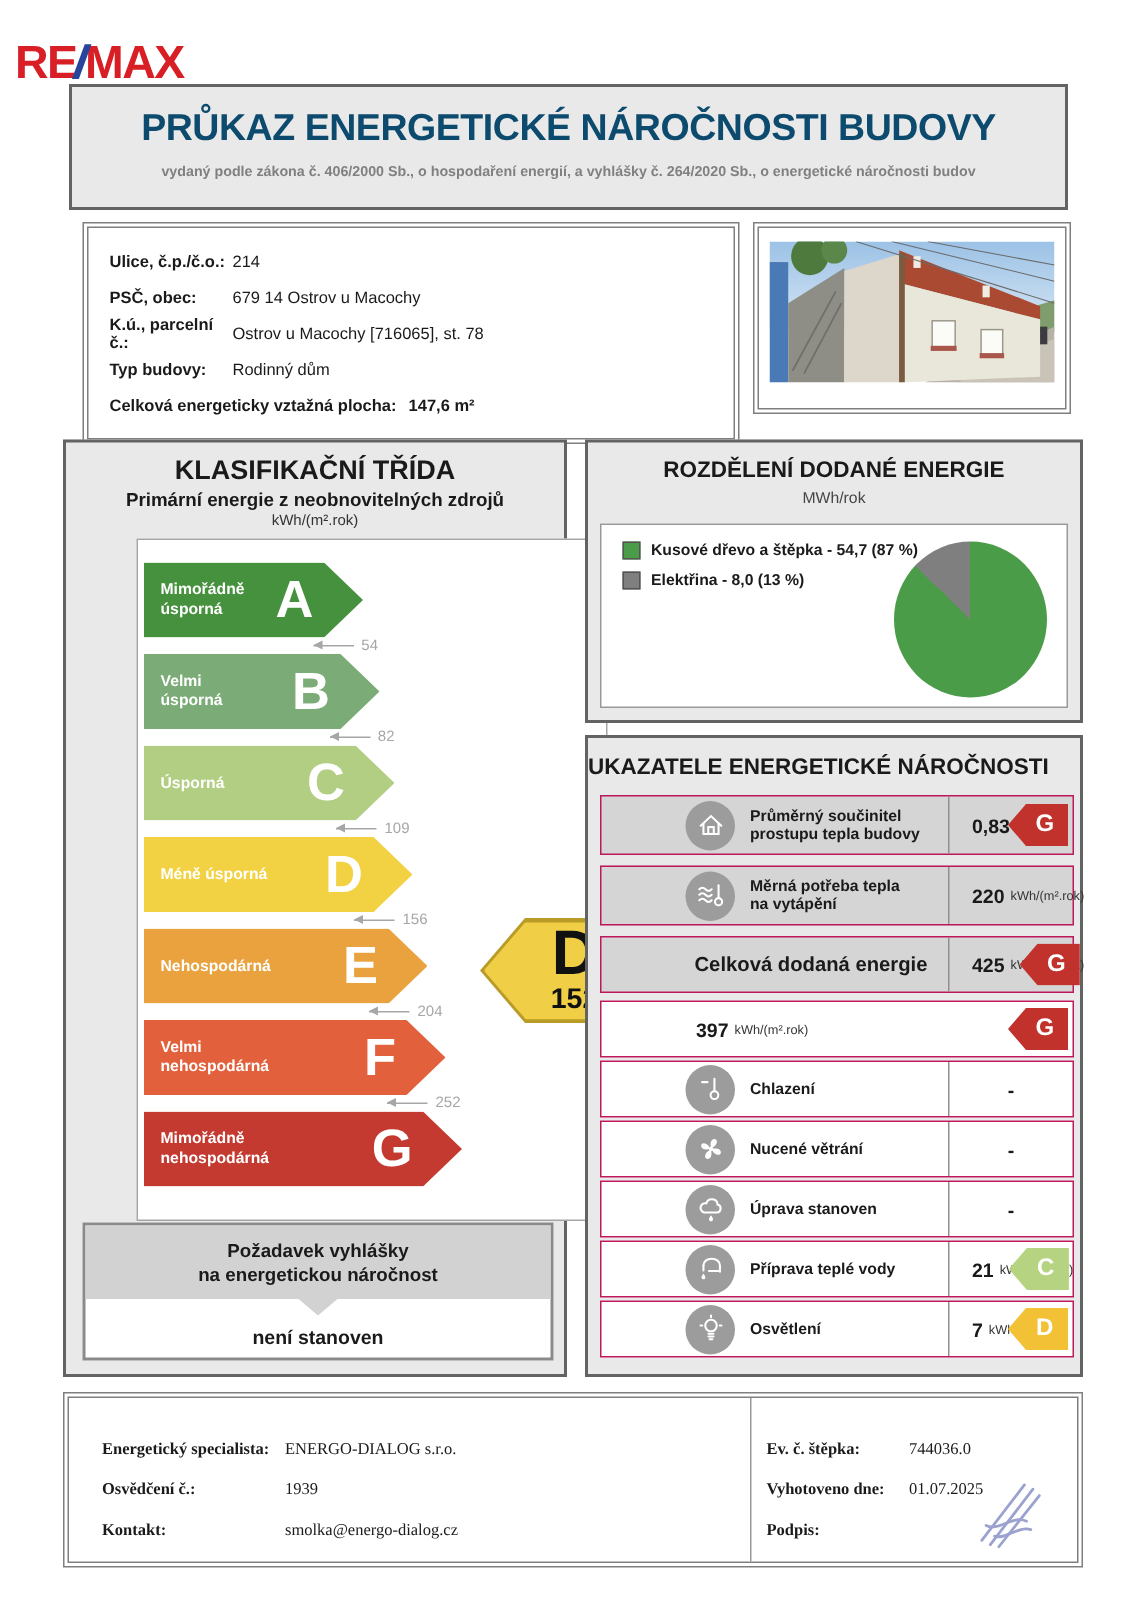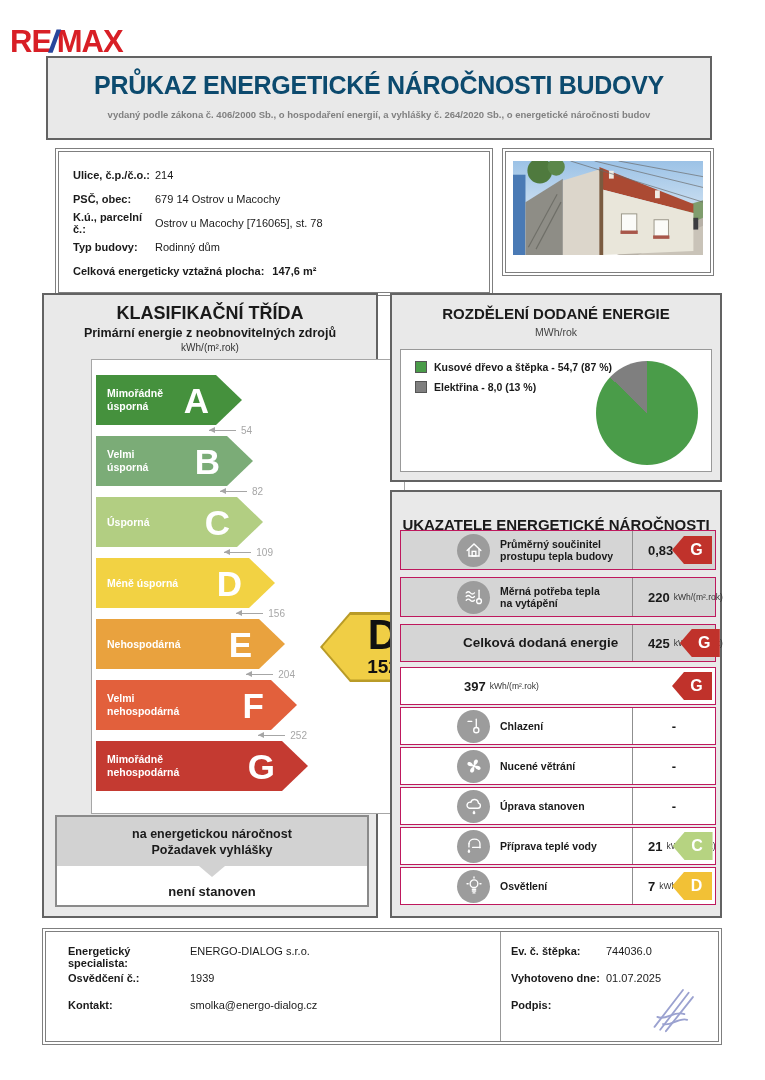--- a/index.html
+++ b/index.html
@@ -60,41 +60,41 @@
   .pie-title { font-size:15px; font-weight:bold; margin-top:10px; }
   .pie-units { font-size:10.5px; color:#444; margin-top:4px; }
   .pie-inner { position:absolute; left:8px; top:54px; width:312px; height:123px; background:#fff; border:1px solid #999; text-align:left; }
   .legend { position:absolute; left:14px; top:7px; }
   .legend-item { display:flex; align-items:center; gap:7px; height:20px; font-size:10.5px; font-weight:bold; }
   .legend-swatch { width:12px; height:12px; flex:none; border:1px solid #555; }
   .pie { position:absolute; right:13px; top:11px; width:102px; height:104px; border-radius:50%; }
 
   
   .ind-box { left:390px; top:490px; width:332px; height:428px; }
-  .ind-title { font-size:15px; font-weight:bold; text-align:center; margin-top:24px; }
+  .ind-title { font-size:15px; font-weight:bold; margin-top:11px; }
   .ind-rows { position:absolute; left:8px; top:38px; width:316px; }
   .irow { display:flex; border:1px solid #be185d; background:#fff; height:38px; margin-bottom:2px;padding-left:48px; }
   .irow.shaded { background:#d5d5d5; height:40px; margin-bottom:7px; }
   .irow.total { height:38px; margin-bottom:5px; }
   .ilabel { width:184px; flex:none; border-right:1px solid #8f8f8f; display:flex; align-items:center; gap:10px; padding-left:8px; }
   .iltext { font-size:10.5px; font-weight:bold; line-height:12px; }
   .iltext.big { font-size:13.5px; padding-left:6px; }
   .icirc { width:33px; height:33px; border-radius:50%; background:#9c9c9c; flex:none; display:flex; align-items:center; justify-content:center; }
   .icirc svg { width:22px; height:22px; }
   .ival { flex:1; display:flex; align-items:center; padding-left:15px; position:relative; }
   .ival .num { font-size:13px; font-weight:bold; }
   .ival .unit { font-size:8.5px; color:#333; margin-left:4px; }
   .ival.dash { justify-content:center; padding-left:0; }
   .badge { position:absolute; right:3px; top:50%; transform:translateY(-50%); width:40px; height:28px; clip-path:polygon(0 50%, 12px 0, 100% 0, 100% 100%, 12px 100%); display:flex; align-items:center; justify-content:center; padding-left:9px; color:#fff; font-size:16px; font-weight:bold; }
 
   
   .footer-box { left:42px; top:928px; width:680px; height:117px; display:flex; }
   .fcol-left { width:455px; flex:none; border-right:1px solid #999; padding:13px 0 0 22px; }
   .fcol-right { flex:1; padding:13px 0 0 10px; }
-  .frow { display:flex; height:27px; align-items:flex-start; font-size:11px; }
+  .frow { display:flex; height:27px; align-items:flex-end; font-size:11px;font-family:Liberation Serif, serif; }
   .frow .lab { font-weight:bold; flex:none; }
   .fcol-left .lab { width:122px; }
   .fcol-right .lab { width:95px; }
   .signature { position:absolute; left:644px; top:980px; width:58px; height:54px; }
 </style>
 </head>
 <body>
 
 <div class="page">
 
@@ -249,22 +249,22 @@
       <div class="pointer" id="pointer" style="background: rgb(185, 155, 39);">
         <div class="inner" id="pointer-inner" style="background: rgb(240, 206, 69);">
           <div class="pletter">D</div>
           <div class="pvalue">152</div>
         </div>
       </div>
     </div>
 
     <div class="req-box">
       <div class="req-head">
+        <div>Požadavek vyhlášky</div>
         <div>na energetickou náročnost</div>
-        <div>Požadavek vyhlášky</div>
       </div>
       <div class="req-result">není stanoven</div>
     </div>
   </div>
 
   <div class="secbox pie-box">
     <div class="pie-title">ROZDĚLENÍ DODANÉ ENERGIE</div>
     <div class="pie-units">MWh/rok</div>
     <div class="pie-inner">
       <div class="legend" id="legend">

